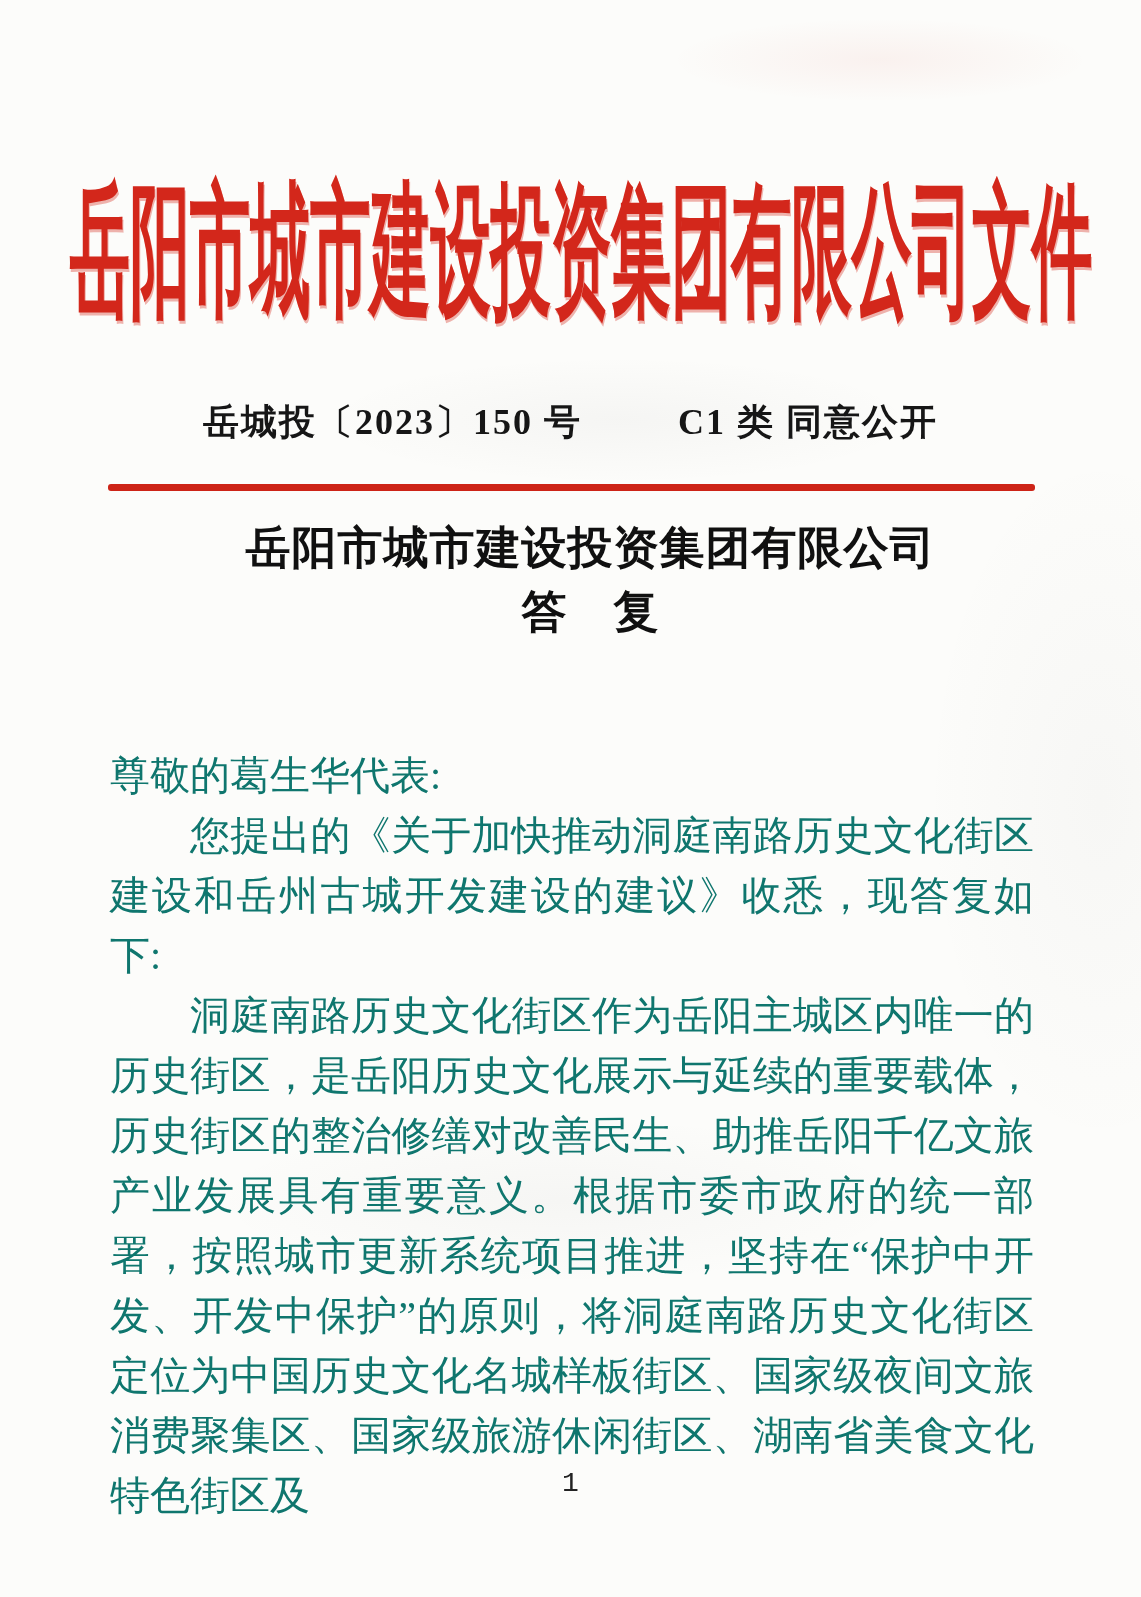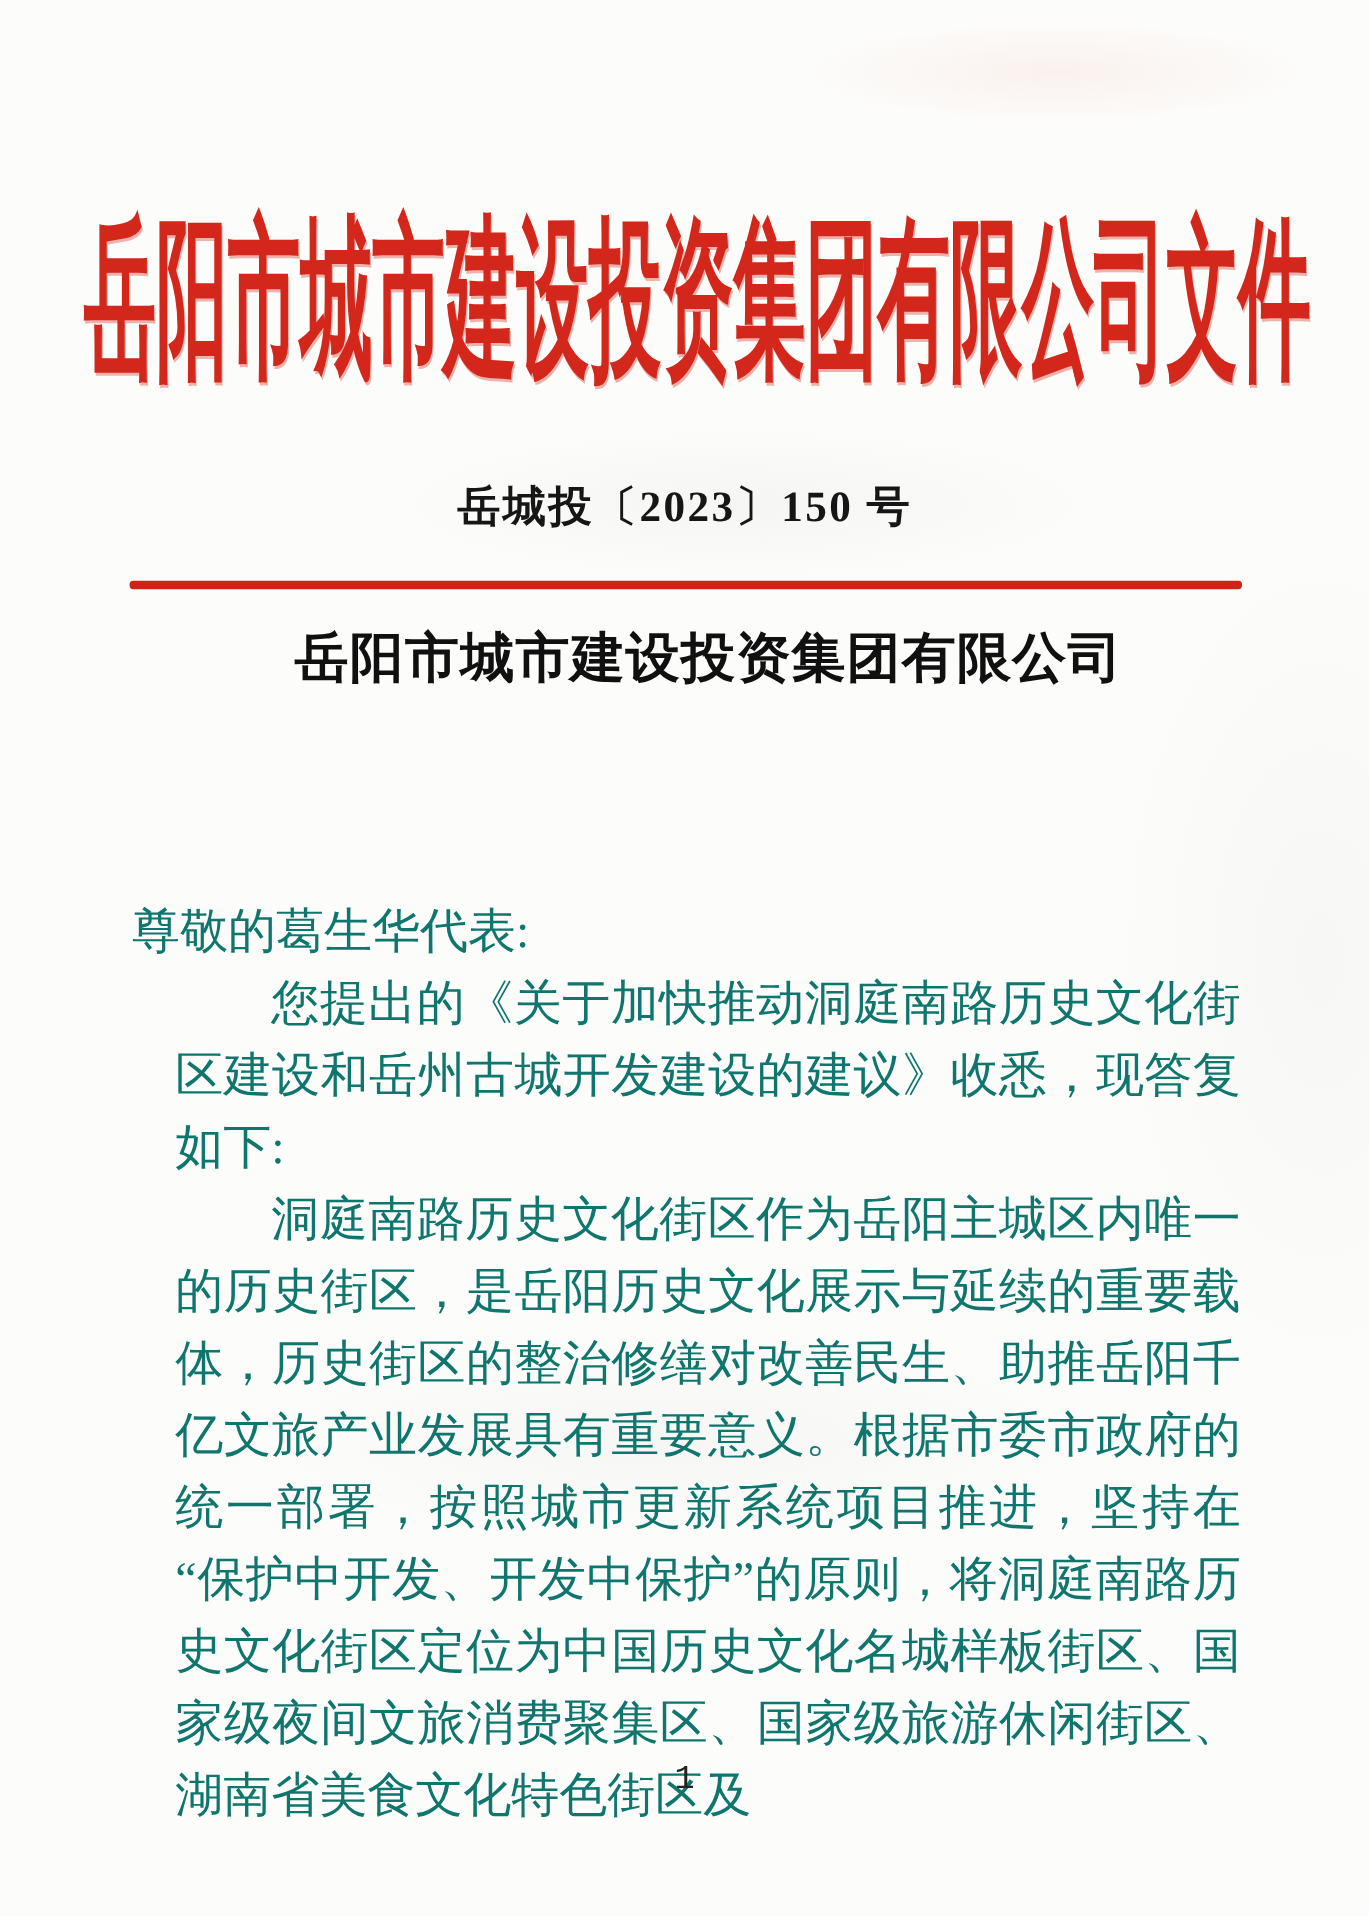--- a/index.html
+++ b/index.html
@@ -103,21 +103,20 @@
     font-size: 40px;
     line-height: 60px;
     text-align: justify;
     color: #0f766e;
   }
   .letter-body .salutation {
     text-indent: 0;
   }
   .letter-body .para {
     text-indent: 2em;
-    margin-left: 36px;
   }
   .letter-body .section-heading {
     text-indent: 2em;
     font-weight: bold;
     font-family: "Liberation Sans", "DejaVu Sans", sans-serif;
     letter-spacing: 1px;
   }
 
   
   .page-number {
@@ -135,26 +134,28 @@
 <body>
 
 <div class="page">
 
   <div class="red-header">
     <span class="stretch">岳阳市城市建设投资集团有限公司文件</span>
   </div>
 
   <div class="doc-meta">
     <span>岳城投〔2023〕150 号</span>
+    <span>C1 类 同意公开</span>
   </div>
 
   <div class="red-rule"></div>
 
   <div class="doc-title">
     <div>岳阳市城市建设投资集团有限公司</div>
+    <div>答　复</div>
   </div>
 
   <div class="letter-body">
     <div class="salutation">尊敬的葛生华代表:</div>
     <div class="para">您提出的《关于加快推动洞庭南路历史文化街区建设和岳州古城开发建设的建议》收悉，现答复如下:</div>
     <div class="para">洞庭南路历史文化街区作为岳阳主城区内唯一的历史街区，是岳阳历史文化展示与延续的重要载体，历史街区的整治修缮对改善民生、助推岳阳千亿文旅产业发展具有重要意义。根据市委市政府的统一部署，按照城市更新系统项目推进，坚持在“保护中开发、开发中保护”的原则，将洞庭南路历史文化街区定位为中国历史文化名城样板街区、国家级夜间文旅消费聚集区、国家级旅游休闲街区、湖南省美食文化特色街区及</div>
   </div>
 
   <div class="page-number">1</div>
 

